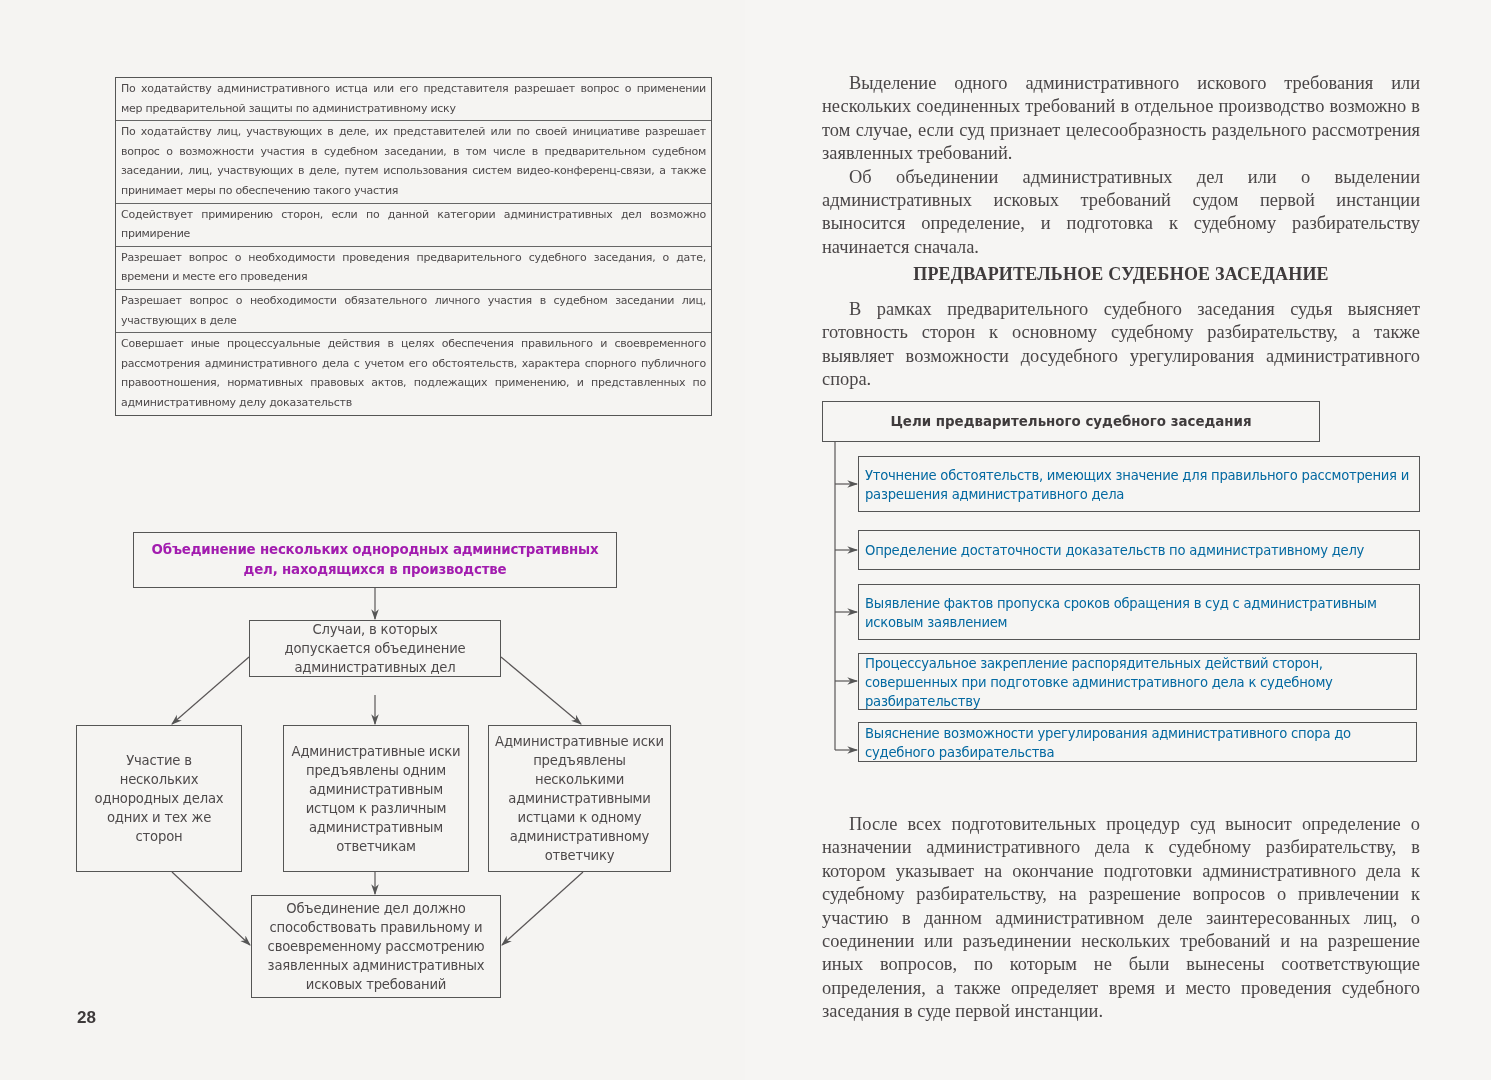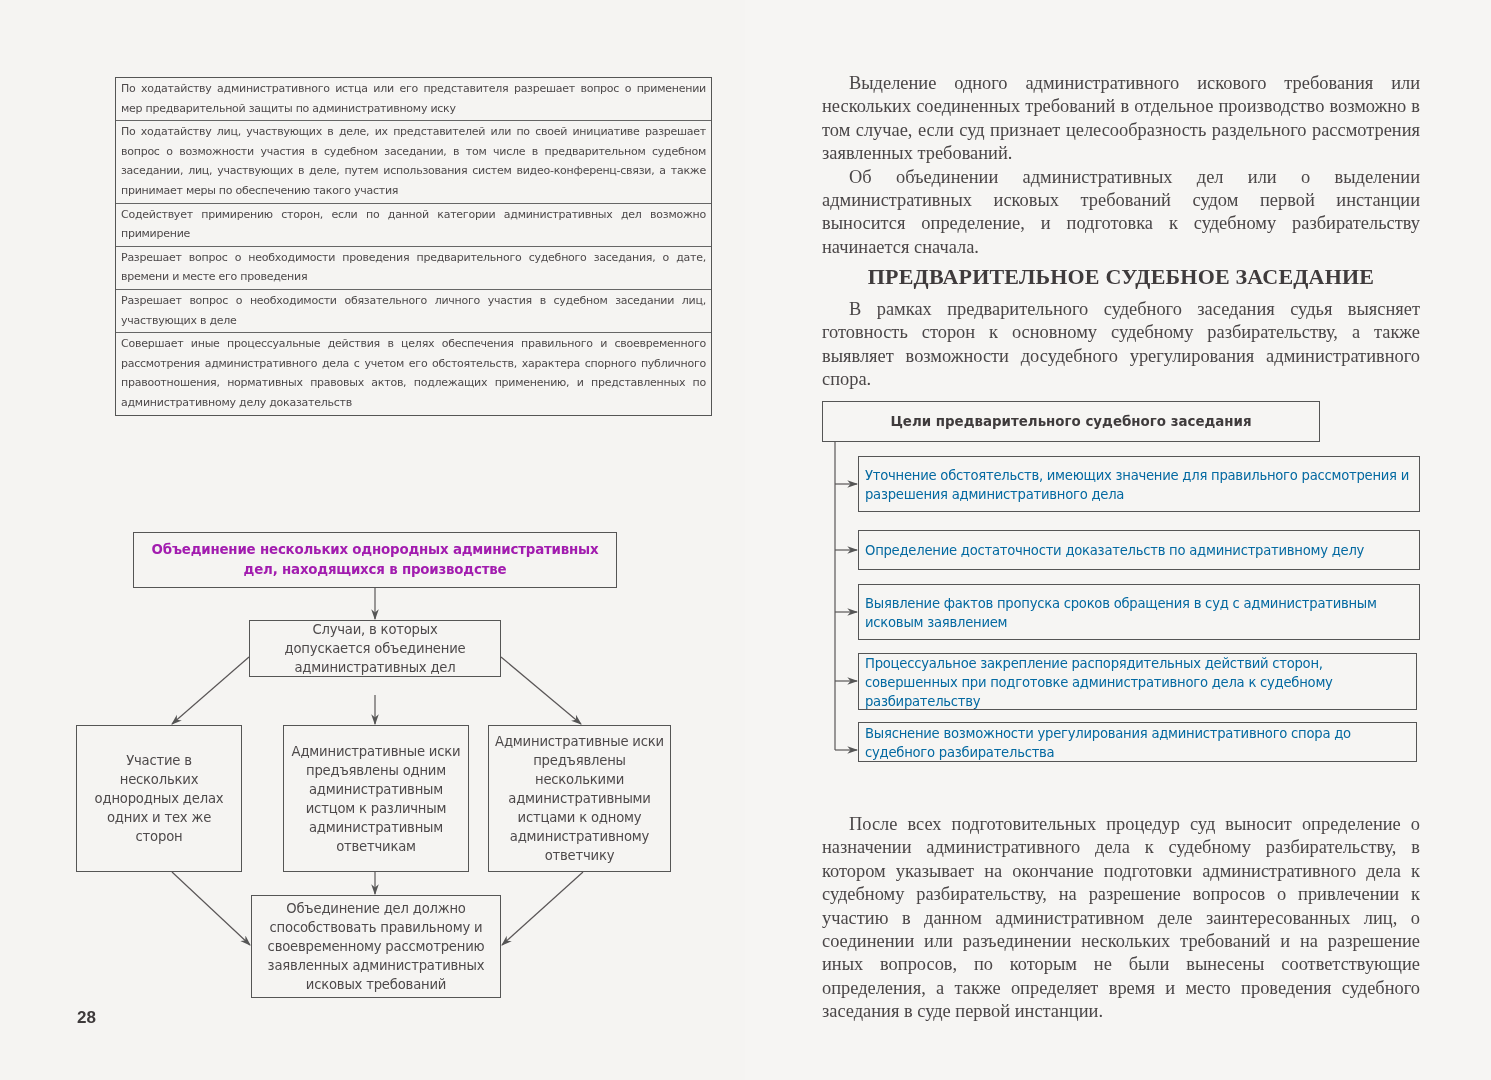--- a/index.html
+++ b/index.html
@@ -51,21 +51,21 @@
   
   .prose {
     position: absolute; left: 822px; width: 598px;
     font-family: "Liberation Serif", serif; font-size: 18.4px; line-height: 23.4px;
     color: #4a4647; text-align: justify;
   }
   .prose p { margin: 0; text-indent: 27px; }
   #prose-top { top: 72px; }
   #section-heading {
     position: absolute; left: 822px; width: 598px; top: 264px; text-align: center;
-    font-family: "Liberation Serif", serif; font-weight: bold; font-size: 22px; color: #3f3b3c;
+    font-family: "Liberation Serif", serif; font-weight: bold; font-size: 18px; color: #3f3b3c;
     letter-spacing: 0.2px;
   }
   #prose-mid { top: 298px; }
   #prose-bottom { top: 813px; }
 
   .goal-head {
     position: absolute; left: 822px; top: 401px; width: 498px; height: 41px;
     border: 1.2px solid #555; box-sizing: border-box;
     font-family: "DejaVu Sans", sans-serif; font-weight: bold; font-size: 13.4px;
     display: flex; align-items: center; justify-content: center; color: #3f3b3c;

